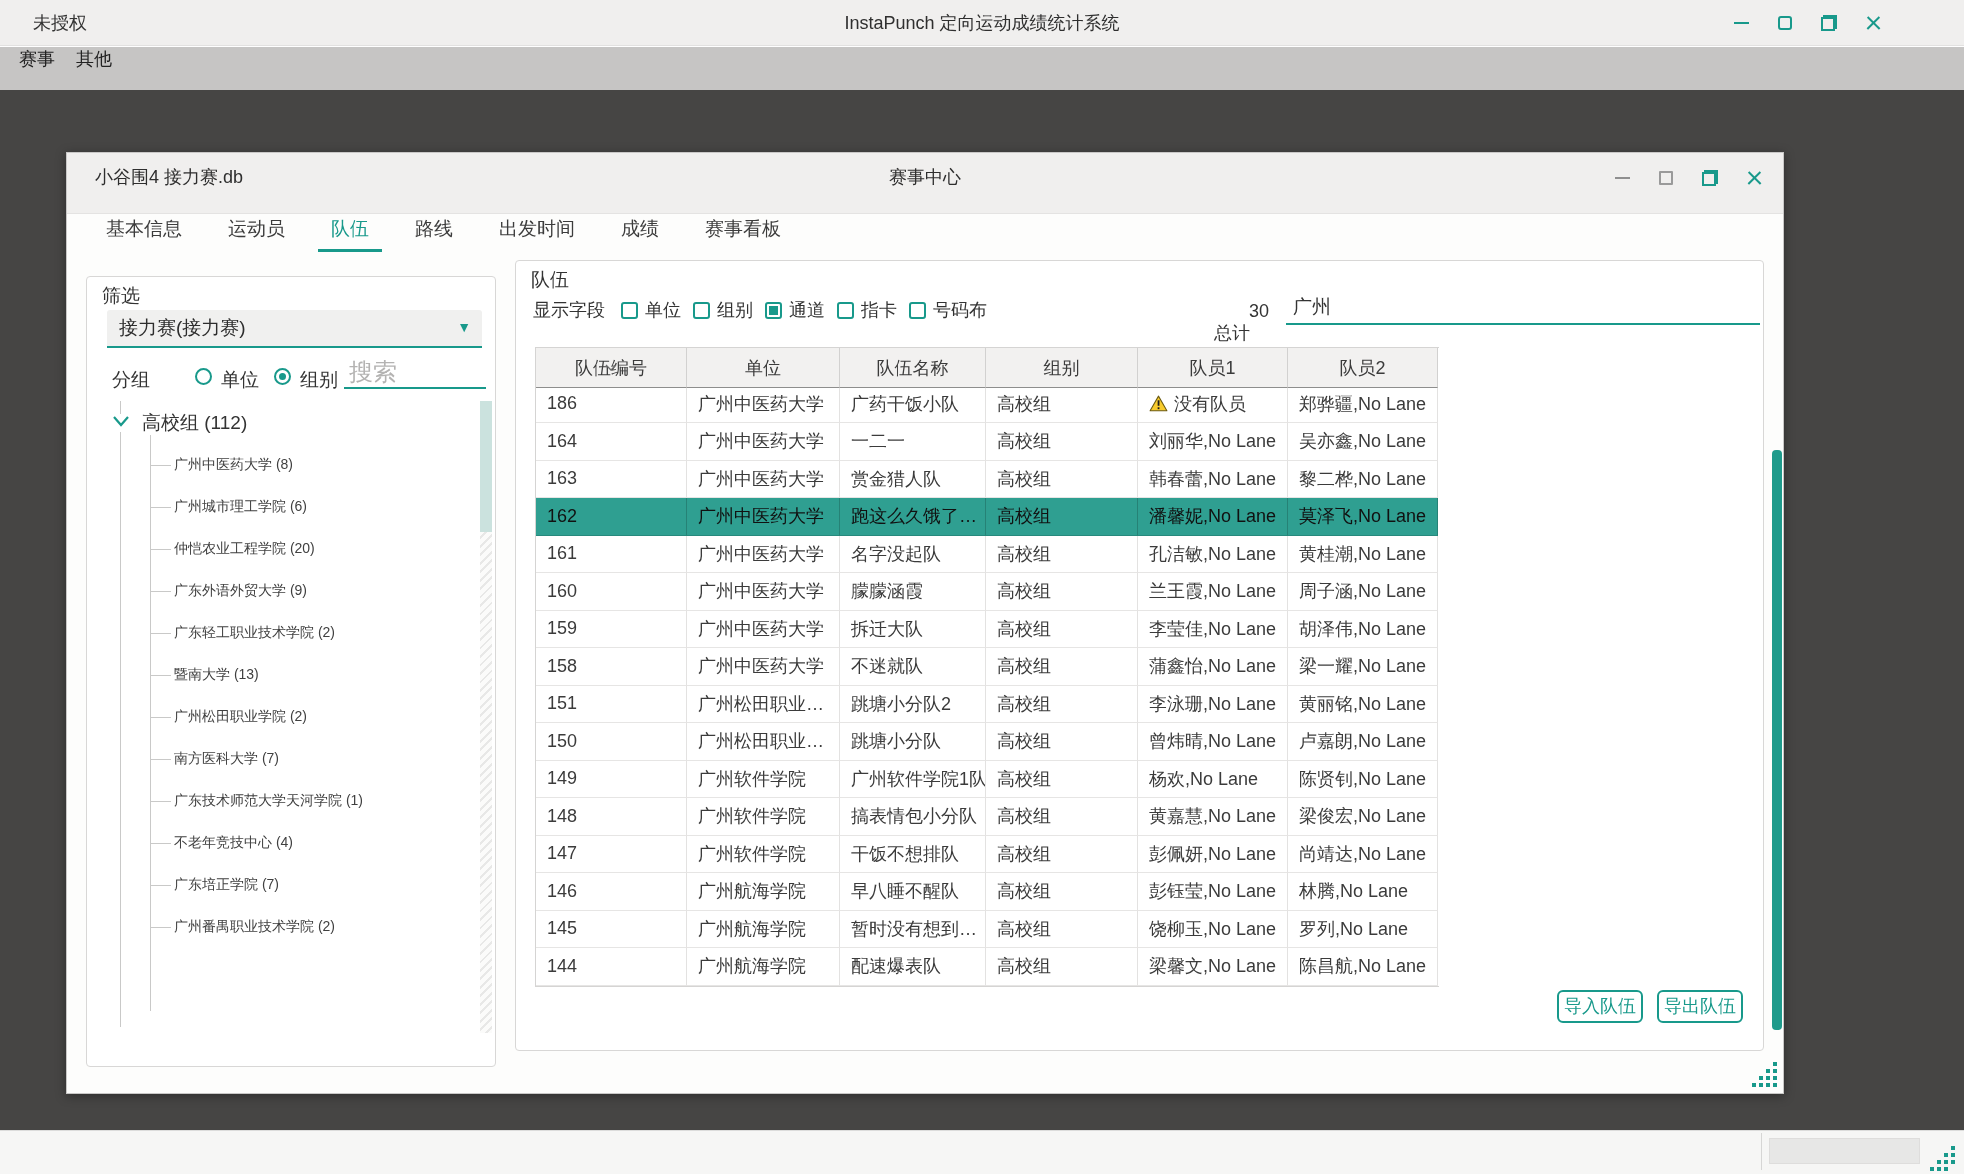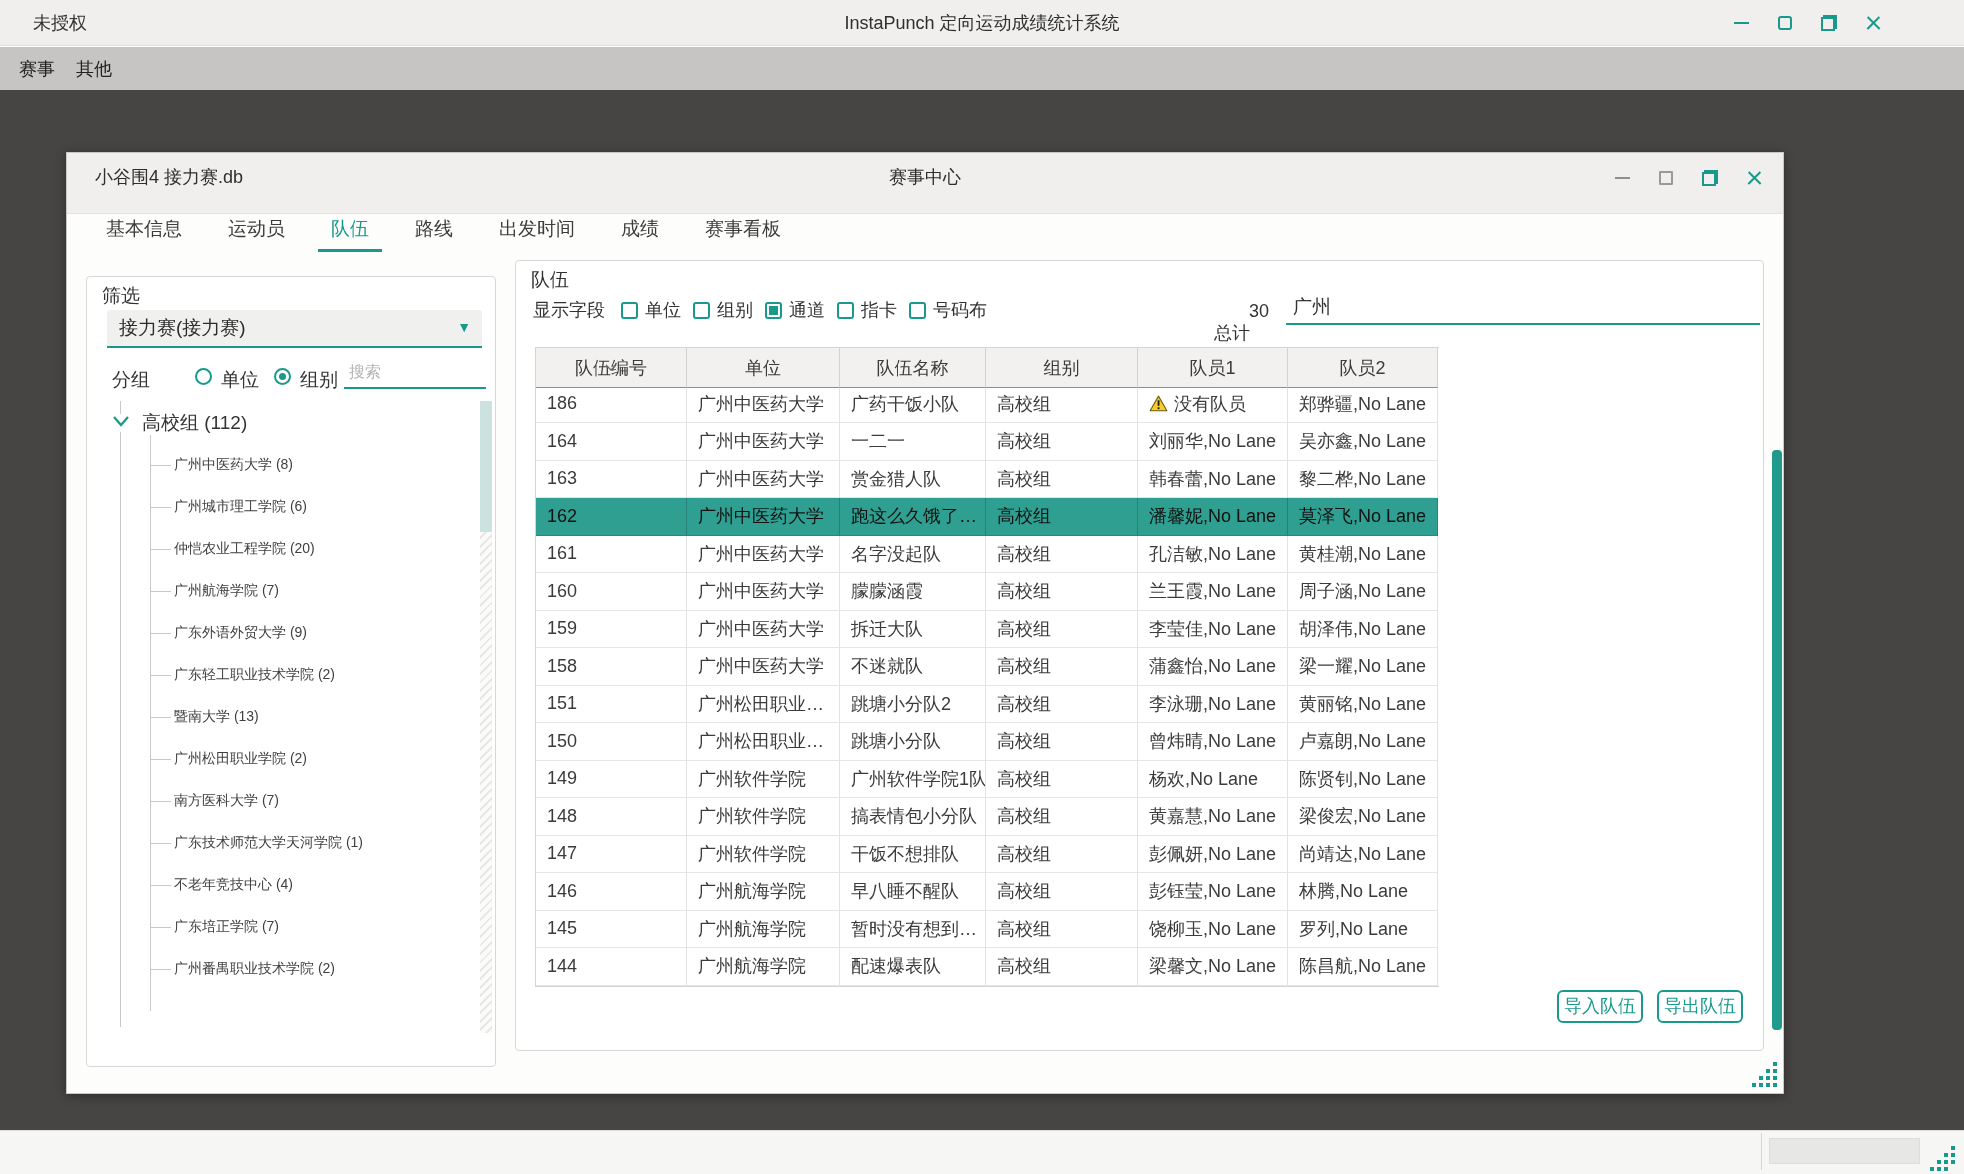--- a/index.html
+++ b/index.html
@@ -20,21 +20,21 @@
   .ic-max.gray { border-color:#9a9a9a; border-radius:1px; }
   .ic-restore { position:relative; width:16px; height:16px; }
   .ic-restore::before { content:""; position:absolute; right:0; top:0; width:10px; height:10px; border:2px solid #18998b; }
   .ic-restore::after { content:""; position:absolute; left:0; bottom:0; width:10px; height:10px; border:2px solid #18998b; background:#f0efee; }
   .ic-close { position:relative; width:15px; height:15px; }
   .ic-close::before,.ic-close::after { content:""; position:absolute; left:-1px; top:6px; width:17px; height:2.4px; background:#18998b; }
   .ic-close::before { transform:rotate(45deg); }
   .ic-close::after  { transform:rotate(-45deg); }
 
   #menubar { position:absolute; left:0; top:47px; width:1964px; height:43px;
-    background:#c6c5c4; display:flex; align-items:center; padding-left:18px; gap:19px; }
+    background:#c6c5c4; display:flex; padding-left:18px; gap:19px; }
   .menu-item { font-size:18px; color:#222; padding:0 1px; cursor:default; }
 
   #backdrop { position:absolute; left:0; top:90px; width:1964px; height:1040px; background:#464544; }
 
   
   #statusbar { position:absolute; left:0; top:1130px; width:1964px; height:44px;
     background:#f6f6f5; border-top:1px solid #dcdcdb; }
   #status-sep { position:absolute; left:1761px; top:1133px; width:1px; height:37px; background:#d6d6d5; }
   #status-panel { position:absolute; left:1769px; top:1138px; width:151px; height:26px; background:#e7e7e6; border:1px solid #dedddc; }
 
@@ -67,21 +67,21 @@
   #race-dropdown .arrow { position:absolute; right:11px; top:9px; font-size:14px; color:#18998b; }
   #group-label { position:absolute; left:25px; top:90px; font-size:19px; color:#333; }
   .radio { position:absolute; width:17px; height:17px; border:2px solid #18998b; border-radius:50%; top:91px; }
   .radio.sel::after { content:""; position:absolute; left:3px; top:3px; width:7px; height:7px; border-radius:50%; background:#18998b; }
   #radio-unit { left:108px; }
   #radio-group { left:187px; }
   .radio-label { position:absolute; top:90px; font-size:19px; color:#333; }
   #radio-unit-label { left:134px; }
   #radio-group-label { left:213px; }
   #tree-search { position:absolute; left:257px; top:80px; width:142px; height:32px; border:none;
-    border-bottom:2px solid #18998b; background:transparent; font-size:16px; padding:0 5px;
+    border-bottom:2px solid #18998b; background:transparent; font-size:24px; padding:0 5px;
     font-family:inherit; color:#333; outline:none; }
   #tree-search::placeholder { color:#b4b3b2; }
 
   
   .tree-line { position:absolute; width:1px; background:#c9c9c8; }
   #tree-line-1 { left:33px; top:124px; height:626px; }
   #tree-line-2 { left:63px; top:158px; height:576px; }
   #tree-root { position:absolute; left:0; top:131px; width:380px; height:30px; cursor:default;text-decoration:underline; }
   #tree-root .chev { position:absolute; left:24px; top:6px; background:#fff; }
   #tree-root .lbl { position:absolute; left:55px; top:2px; font-size:19px; color:#333; }
@@ -217,23 +217,20 @@
         <div class="tree-child">
           <span class="lbl">广州中医药大学 (8)</span>
         </div>
         <div class="tree-child">
           <span class="lbl">广州城市理工学院 (6)</span>
         </div>
         <div class="tree-child">
           <span class="lbl">仲恺农业工程学院 (20)</span>
         </div>
         <div class="tree-child">
-          <span class="lbl">广州航海学院 (7)</span>
-        </div>
-        <div class="tree-child">
           <span class="lbl">广东外语外贸大学 (9)</span>
         </div>
         <div class="tree-child">
           <span class="lbl">广东轻工职业技术学院 (2)</span>
         </div>
         <div class="tree-child">
           <span class="lbl">暨南大学 (13)</span>
         </div>
         <div class="tree-child">
           <span class="lbl">广州松田职业学院 (2)</span>

